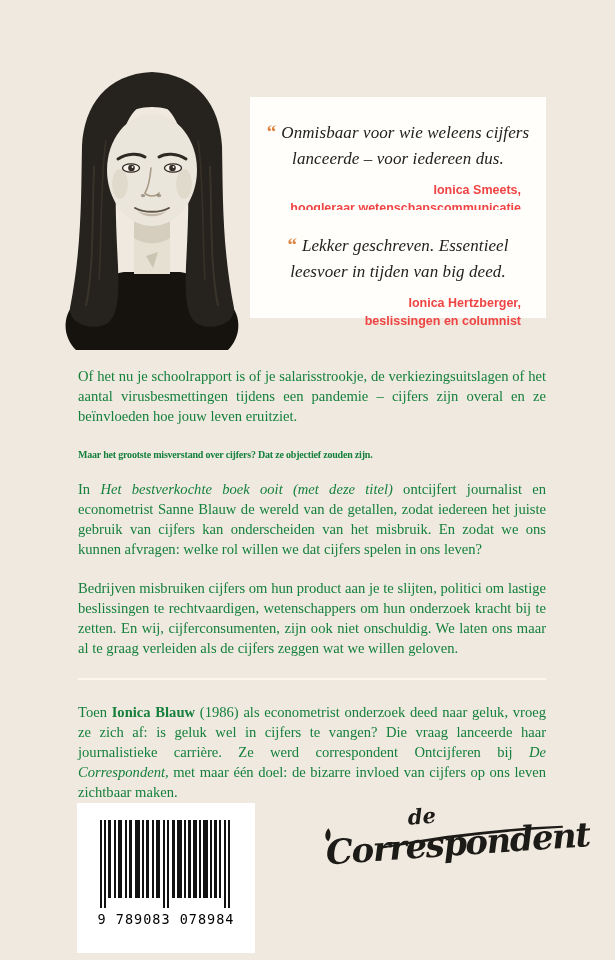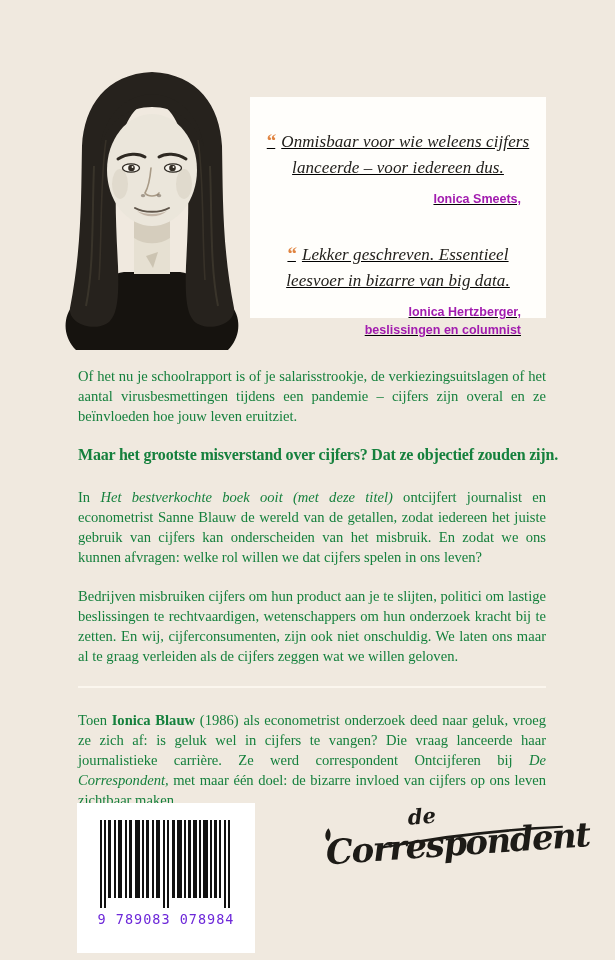--- a/index.html
+++ b/index.html
@@ -6,51 +6,51 @@
   body{font-family:"Liberation Serif", serif; background:#888;}
   .cover{
     position:relative; width:615px; height:960px; margin:0 auto;
     background:#f0e9df; overflow:hidden;
   }
   
   .portrait{position:absolute; left:42px; top:66px; width:220px; height:290px;}
   
   .quote-card{
     position:absolute; left:250px; width:296px;
-    background:#fffefb; box-sizing:border-box; padding:31px 15px 0 15px;text-decoration:underline;
+    background:#fffefb; box-sizing:border-box; padding:22px 15px 0 15px;
   }
   .card1{top:97px; height:125px;}
   .card2{top:210px; height:108px;}
   .quote-line{ text-align:center; font-style:italic; font-size:17px;
     line-height:26px; color:#23211d; letter-spacing:0.1px;}
   .qmark{ font-style:normal; font-weight:bold; color:#e0833f; font-size:19px;
     margin-right:6px; letter-spacing:-1px;}
   .attrib{ text-align:right; margin-top:9px; padding-right:10px;
     font-family:"Liberation Sans", sans-serif; font-weight:bold;
-    font-size:12.5px; line-height:18px; color:#a21caf;}
+    font-size:12.5px; line-height:18px; color:#ef4444;}
   
   .body-text{
     position:absolute; left:78px; top:366px; width:468px;
     font-size:14.6px; line-height:20px; color:#15803d; text-align:justify;
   }
   .body-text p{margin:0 0 19px 0;}
   .body-text p.statement{ font-weight:bold; white-space:nowrap;
-    letter-spacing:-0.2px; font-size:16px; margin-bottom:22px; text-align:left;}
+    letter-spacing:-0.2px; font-size:10px; margin-bottom:14px; text-align:left;}
   .body-text i{font-style:italic;}
   .body-text b{font-weight:bold;}
   .divider{ border:none; height:2px; background:#fbf6ee; margin:20px 0 22px 0;}
   
   .barcode-box{
     position:absolute; left:77px; top:803px; width:178px; height:150px;
     background:#ffffff; text-align:center;
   }
   .barcode-box svg{display:block; margin:17px auto 0 auto;}
   .barcode-number{
     font-family:"DejaVu Sans Mono", monospace; font-size:13.5px;
-    letter-spacing:1px; color:#6d28d9; margin-top:1px;
+    letter-spacing:1px; color:#000000; margin-top:1px;
   }
   
   .logo{ position:absolute; left:322px; top:798px; width:250px; height:100px;
     color:#1d1b17; transform:rotate(-4deg);}
   .logo-de{ position:absolute; left:88px; top:4px;
     font-family:"DejaVu Serif", serif; font-style:italic; font-weight:bold;
     font-size:21px;}
   .logo-main{ position:absolute; left:4px; top:26px;
     font-family:"DejaVu Serif", serif; font-style:italic; font-weight:bold;
     font-size:34px; letter-spacing:-1.5px; white-space:nowrap;}
@@ -114,21 +114,21 @@
     </div>
     <div class="attrib">
       <div>Ionica Smeets,</div>
       <div>hoogleraar wetenschapscommunicatie</div>
     </div>
   </div>
 
   <div class="quote-card card2">
     <div class="quote-line">
       <span class="qmark">“</span><span>Lekker geschreven. Essentieel</span><br>
-      <span>leesvoer in bizarre van big data.</span>
+      <span>leesvoer in tijden van big deed.</span>
     </div>
     <div class="attrib">
       <div>Ionica Hertzberger,</div>
       <div>beslissingen en columnist</div>
     </div>
   </div>
 
   <div class="body-text">
     <p>Of het nu je schoolrapport is of je salarisstrookje, de verkiezingsuitslagen of het aantal virusbesmettingen tijdens een pandemie – cijfers zijn overal en ze beïnvloeden hoe jouw leven eruitziet.</p>
     <p class="statement">Maar het grootste misverstand over cijfers? Dat ze objectief zouden zijn.</p>

